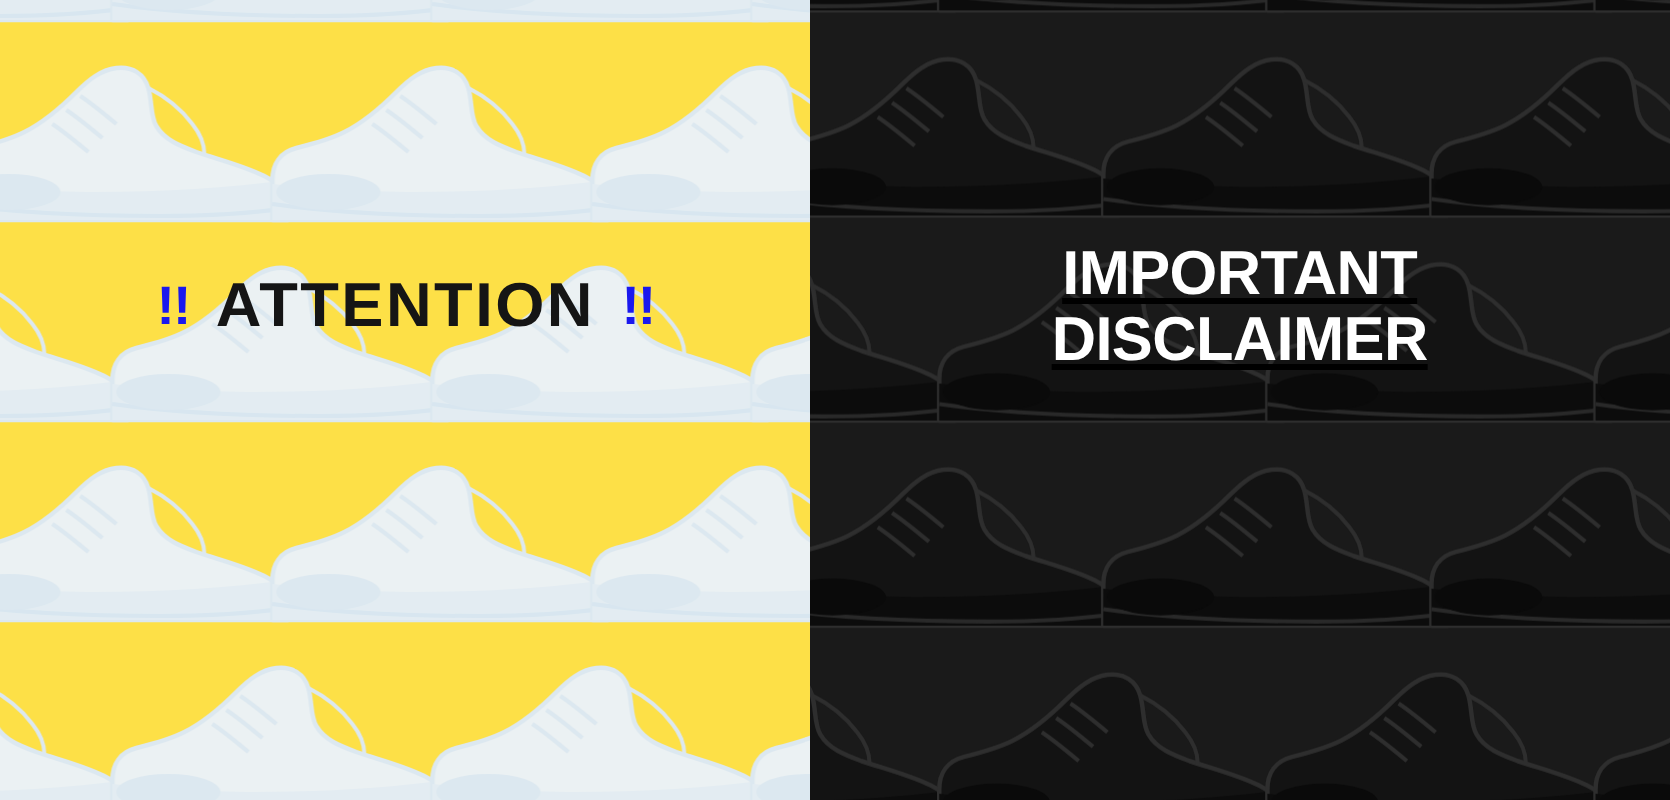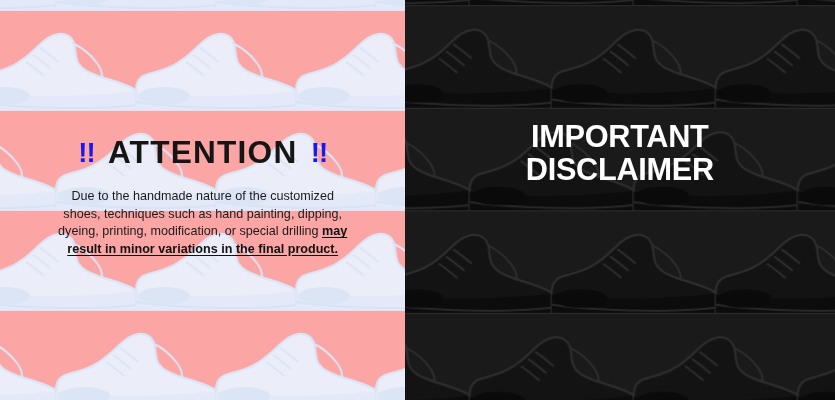--- a/index.html
+++ b/index.html
@@ -21,22 +21,22 @@
   
   .panel {
     position:relative;
     height:400px;
     display:flex;
     flex-direction:column;
     align-items:center;
     justify-content:flex-start;
     overflow:hidden;
   }
-  .panel-left  { width:417px; background:#fca5a5; }
-  .panel-right { width:442px; background:#1a1a1a; }
+  .panel-left  { width:417px; background:#fde047; }
+  .panel-right { width:442px; background:#1a1a1a;text-decoration:underline; }
 
   
   .pattern {
     position:absolute;
     inset:-40px -40px -40px -40px;
     z-index:0;
     pointer-events:none;
   }
   .pattern svg { display:block; width:100%; height:100%; }
 
@@ -158,23 +158,20 @@
           <use href="#sneakerL" x="420" y="370"></use>
         </g>
       </svg>
     </div>
 
     <div class="content">
       <h1 class="heading heading-left">
         <span class="bang">!!</span><span class="word">ATTENTION</span><span class="bang">!!</span>
       </h1>
 
-      <p class="body-copy body-left">
-        <span>Due to the handmade nature of the customized shoes, techniques such as hand painting, dipping, dyeing, printing, modification, or special drilling </span><span class="emph">may result in minor variations in the final product.</span>
-      </p>
     </div>
   </section>
 
   <section class="panel panel-right">
 
     <div class="pattern">
       <svg viewBox="0 0 497 480" preserveAspectRatio="xMidYMid slice" xmlns="http://www.w3.org/2000/svg">
         <defs>
           <g id="sneakerD">
             <path d="M2 60 C2 52 6 46 14 44 C22 42 30 40 38 36 C48 31 56 24 64 16 C70 10 76 5 84 4

